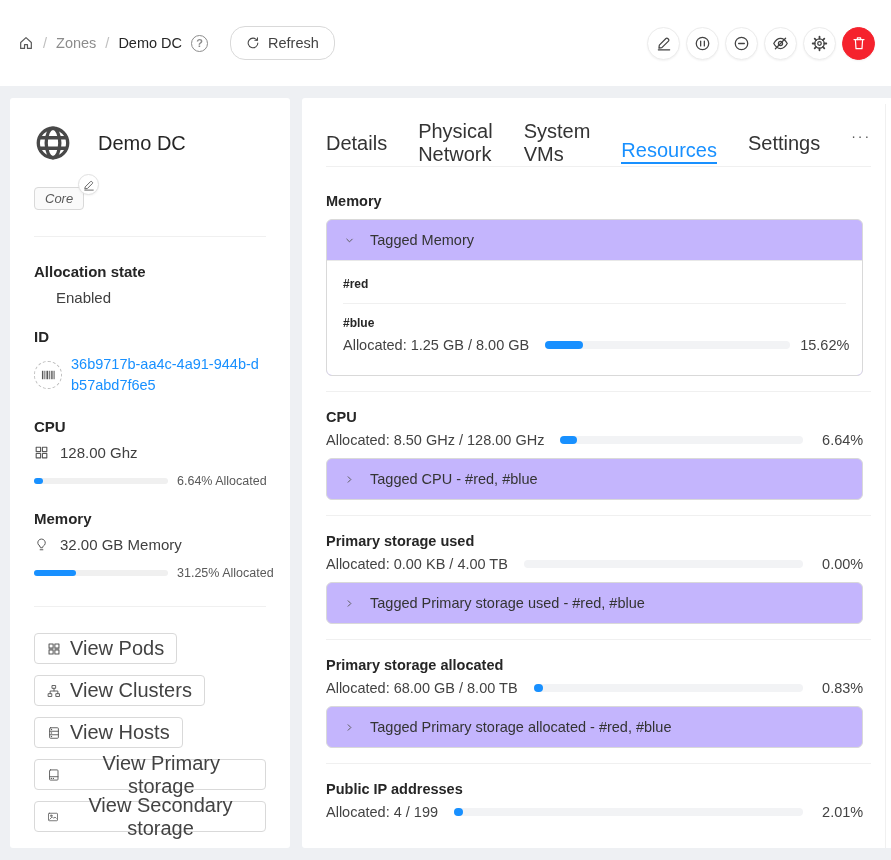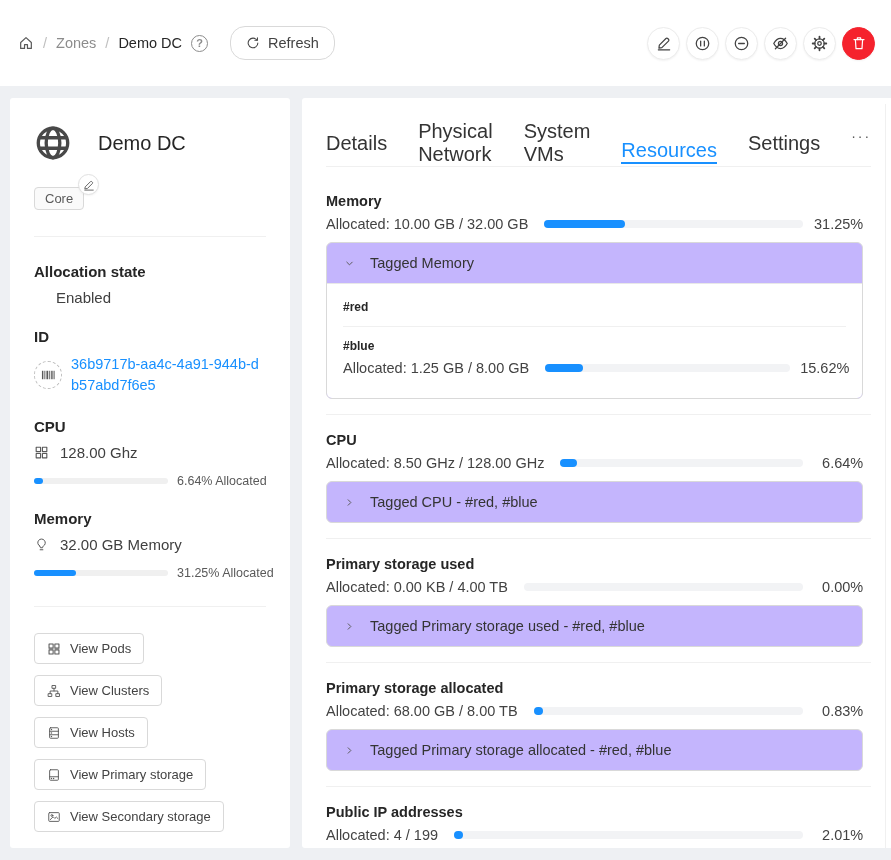--- a/index.html
+++ b/index.html
@@ -39,41 +39,41 @@
   .detail-card::after { content:""; position:absolute; top:6px; bottom:0; right:11px; width:1px; background:#f0f0f0; }
 
   
   .zone-block { position:relative; }
   .zone-head { display:flex; align-items:center; }
   .zone-globe { color:#484848; }
   .zone-title { font-size:20px; color:#262626; margin-left:26px; }
   .pencil-btn { position:absolute; left:44px; top:50px; width:21px; height:21px; border-radius:50%;
     border:1px solid #e1e1e1; background:#fff; color:#595959; display:flex; align-items:center; justify-content:center;
     cursor:pointer; padding:0; box-shadow:0 1px 2px rgba(0,0,0,.05); }
-  .tag-row { margin-top:25px; }
+  .tag-row { margin-top:25px;font-style:italic; }
   .zone-tag { display:inline-block; border:1px solid #d9d9d9; border-radius:4px; background:#fafafa;
     padding:3px 10px; font-size:13px; color:#595959; }
   .card-divider { border:0; border-top:1px solid #f0f0f0; margin:26px 0 26px; }
   .field { margin-bottom:22px; }
   .field-label { font-weight:bold; font-size:15px; color:#262626; margin-bottom:9px; }
   .field-value { display:flex; align-items:center; font-size:15px; color:#404040; }
   .status-dot { width:11px; height:11px; border-radius:50%; margin-right:11px; flex:none; }
   .value-icon { color:#595959; margin-right:11px; display:flex; flex:none; }
   .id-row { display:flex; align-items:center; }
   .barcode-circle { width:28px; height:28px; border:1px dashed #bfbfbf; border-radius:50%;
     display:flex; align-items:center; justify-content:center; margin-right:9px; flex:none; color:#595959; }
   .id-text { color:#1890ff; font-size:14.5px; line-height:21px; word-break:break-all; cursor:pointer; }
   .mini-row { display:flex; align-items:center; margin-top:13px; }
   .mini-track { width:134px; height:6px; background:#f0f0f0; border-radius:100px; flex:none; }
   .mini-fill { height:6px; border-radius:100px; background:#1890ff; min-width:9px; }
   .mini-label { margin-left:9px; font-size:12.5px; color:#595959; white-space:nowrap; }
   .side-actions { padding-top:0; }
   .side-btn-row { margin-bottom:11px; }
   .side-btn { display:inline-flex; align-items:center; gap:9px; height:31px; padding:5px 12px;
-    border:1px solid #d9d9d9; border-radius:4px; background:#fff; font-size:13px; color:#434343;
+    border:1px solid #d9d9d9; border-radius:4px; background:#fff; font-size:20px; color:#434343;
     font-family:inherit; cursor:pointer; }
   .side-btn .ic { color:#595959; }
 
   
   .tabs { display:flex; align-items:center; border-bottom:1px solid #f0f0f0; padding-top:22px; margin-right:26px; }
   .tab { padding-bottom:0; margin-right:31px; font-size:20px; color:#343434; cursor:pointer; }
   .tab.active { color:#1890ff; border-bottom:2px solid #1890ff; margin-bottom:-1px;margin-top:16px; }
   .tab-more { padding-bottom:14px; font-size:14px; color:#595959; letter-spacing:2px; cursor:pointer; }
   .resources { padding:26px 34px 0 0; }
   .res-title { font-weight:bold; font-size:14.5px; color:#262626; margin:0 0 7px; }
@@ -378,27 +378,20 @@
       <span class="tab">System VMs</span>
       <span class="tab active">Resources</span>
       <span class="tab">Settings</span>
       <span class="tab-more">···</span>
     </nav>
 
     <div class="resources">
 
       <section class="res-section">
         <h4 class="res-title">Memory</h4>
-        <div class="stat-row">
-          <span class="stat-label">Allocated: 10.00 GB / 32.00 GB</span>
-          <div class="bar">
-              <div class="bar-fill" style="width: 31.25%;"></div>
-            </div>
-          <span class="stat-pct">31.25%</span>
-        </div>
         <div class="collapse">
           <div class="collapse-header">
             <span class="chev">
                 <svg class="ic" width="13" height="13">
                   <use href="#i-chev-down"></use>
                 </svg>
               </span>
             <span>Tagged Memory</span>
           </div>
           <div class="collapse-body">

